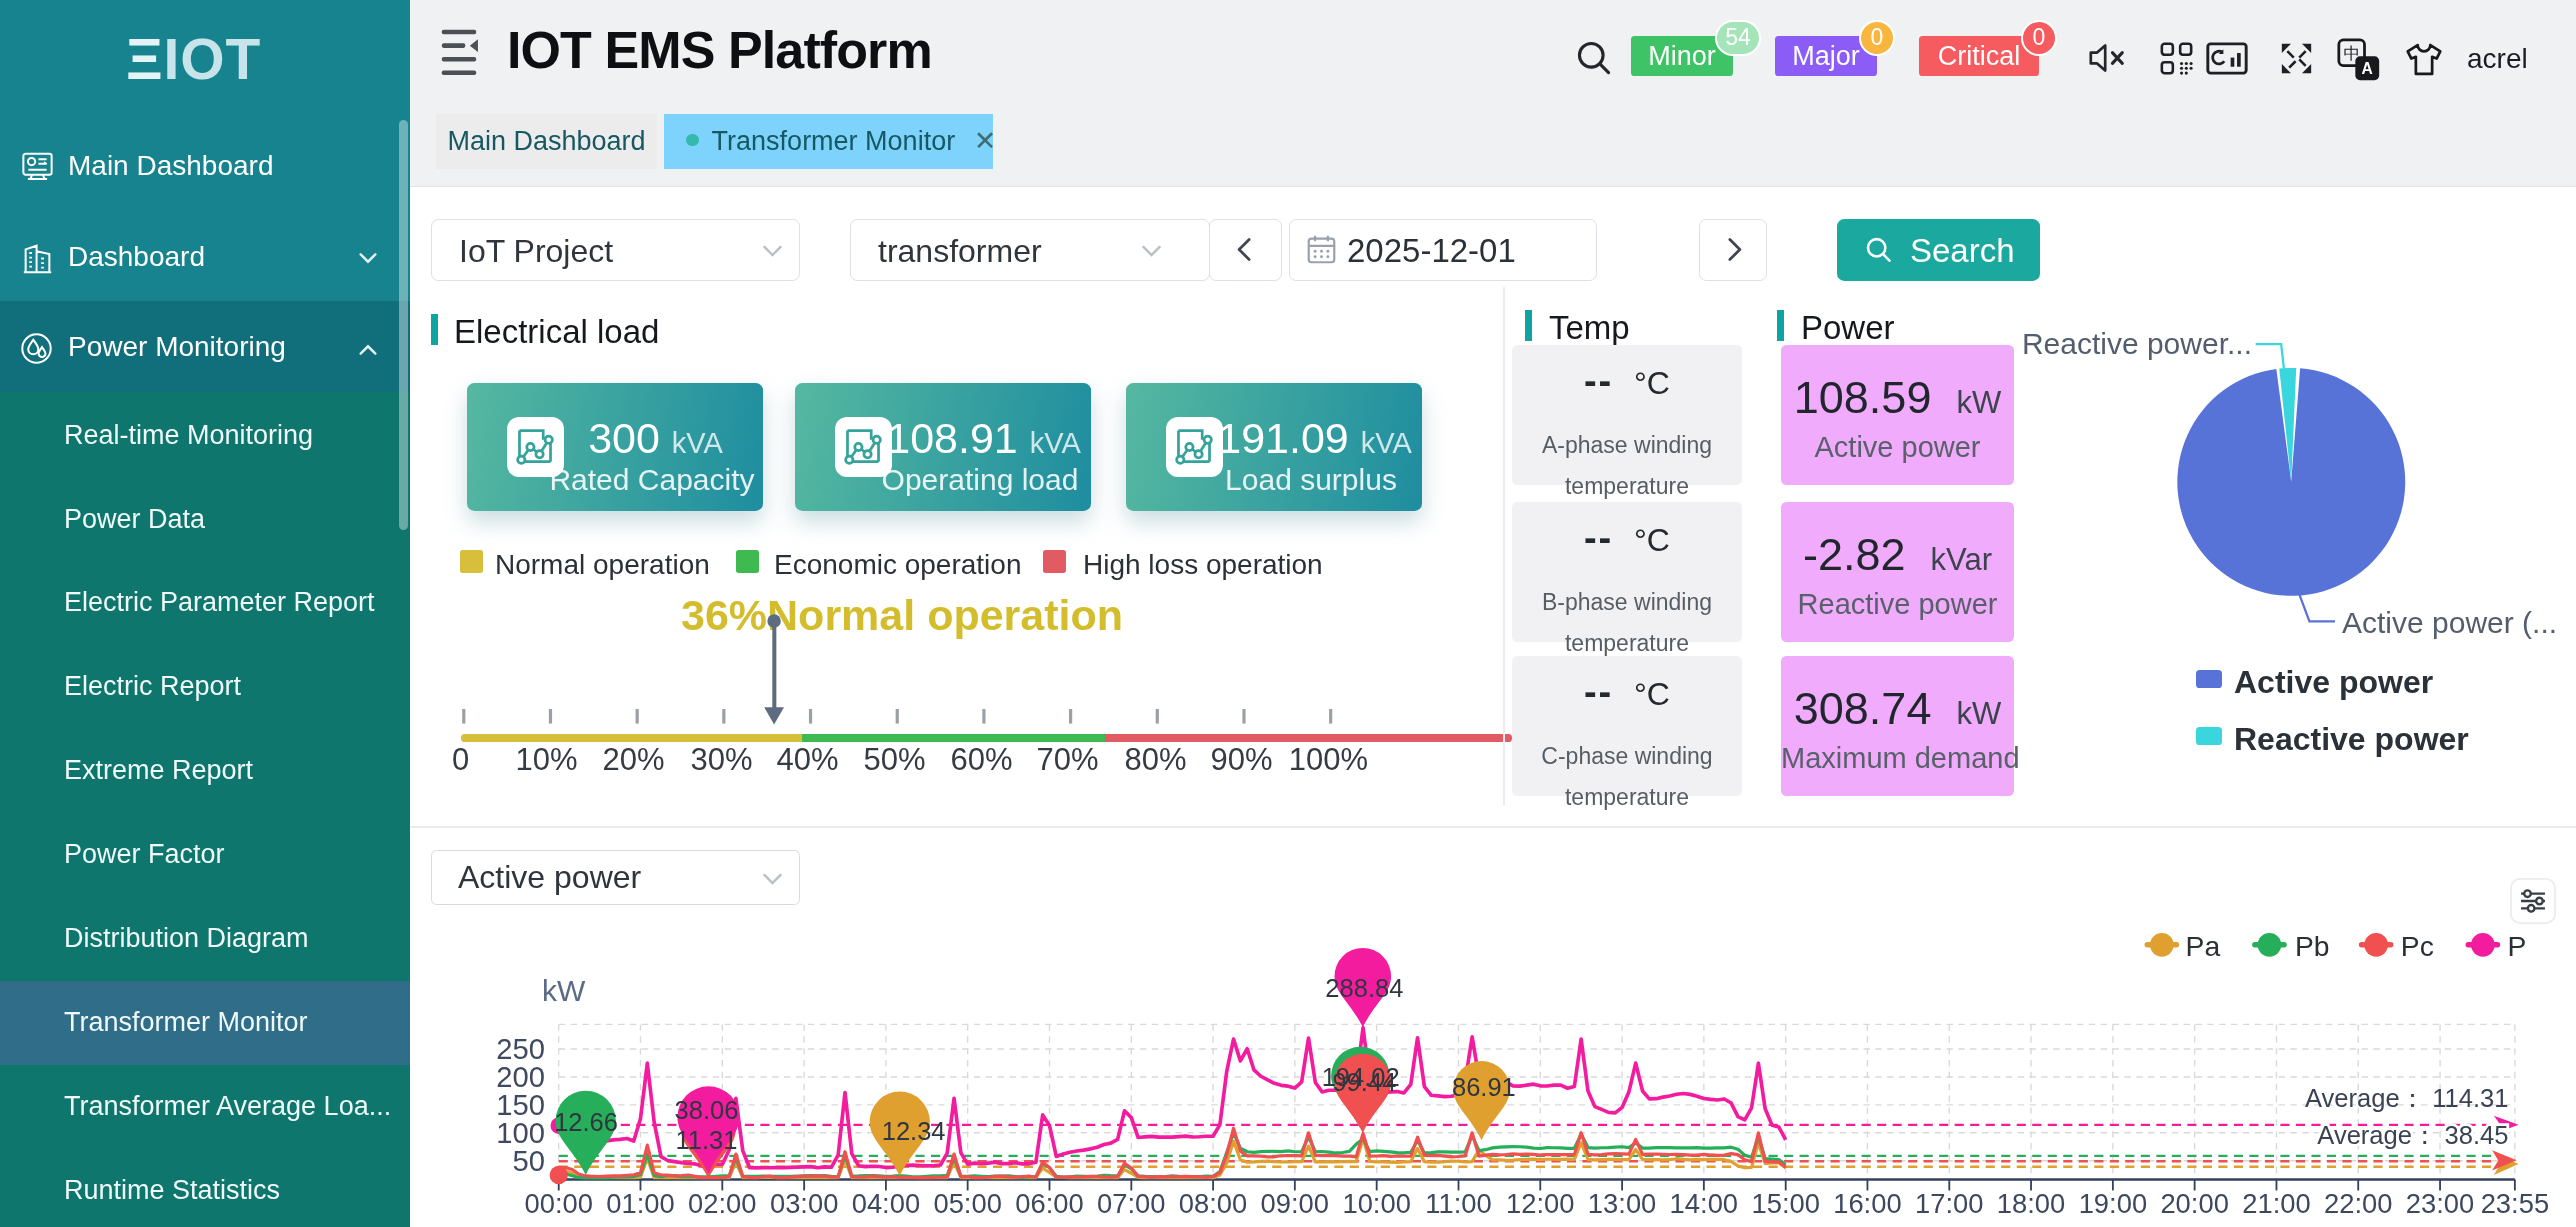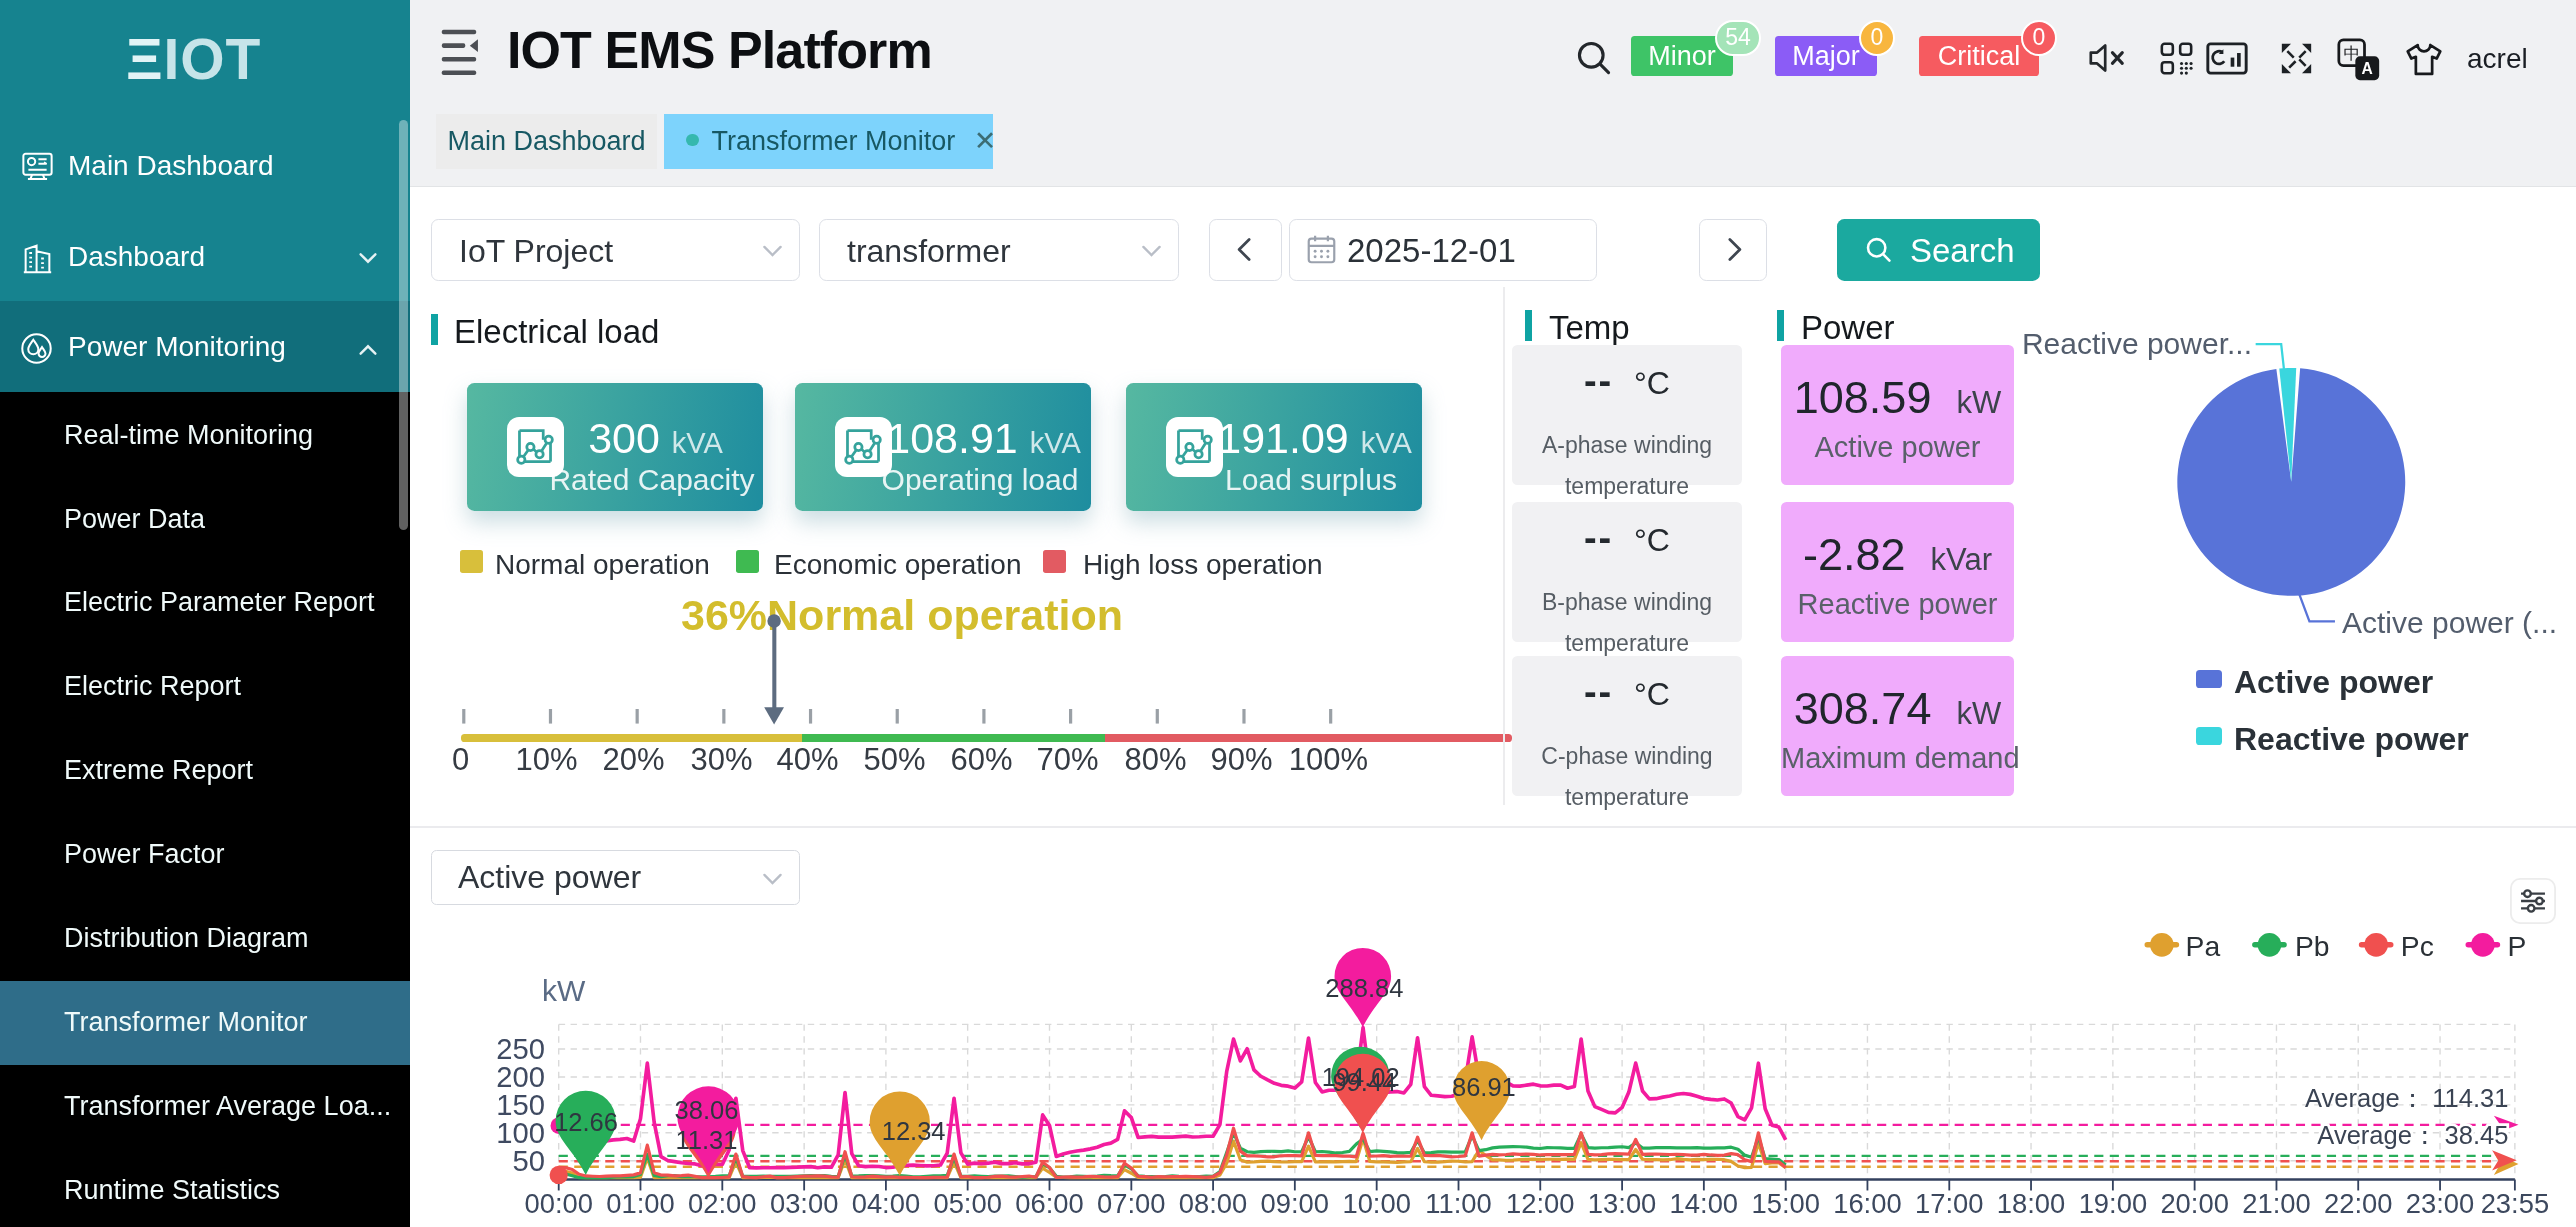--- a/index.html
+++ b/index.html
@@ -1,20 +1,20 @@
 <!DOCTYPE html>
 <html style="font-size:14.6px"><head><meta charset="utf-8">
 <style>
 * { margin:0; padding:0; box-sizing:border-box; }
 html,body { width:2576px; height:1228px; overflow:hidden; background:#fff;
   font-family:"Liberation Sans", sans-serif; }
 .abs { position:absolute; }
 #page { position:relative; width:2576px; height:1228px; }
 
-#side { left:0; top:0; width:410px; height:1228px; background:#000000; }
+#side { left:0; top:0; width:410px; height:1228px; background:#0f766e; }
 #side .top { left:0; top:0; width:410px; height:301px; background:#16838f; }
 #side .pmrow { left:0; top:301px; width:410px; height:91px; background:#116e7b; }
 #side .sel { left:0; top:981px; width:410px; height:84px; background:#2f6d89; }
 .logo { left:126px; top:25.5px; font-size:57px; font-weight:bold; color:#cfe9ec; letter-spacing:0.9px; }
 .mitem { left:68px; font-size:28px; color:#fff; white-space:nowrap; }
 .sitem { left:64px; font-size:27px; color:#f0fafa; white-space:nowrap; }
 .chev { position:absolute; width:24px; height:24px; }
 .sbar { left:399px; top:120px; width:9px; height:410px; background:rgba(255,255,255,.38); border-radius:4.6px; }
 
 #hdr { left:410px; top:0; width:2166px; height:187px; background:#f0f1f3; border-bottom:0.9px solid #e2e4e6; }
@@ -166,21 +166,21 @@
     </svg>
 <div class="abs" style="left:2467px;top:43px;font-size:28px;color:#1a1e24;">acrel</div>
 <div class="abs tab" style="left:436px;width:221px;background:#ececec;text-align:center;">Main Dashboard</div>
 <div class="abs tab" style="left:664px;width:329px;background:#7dd3fc;"><span style="display:inline-block;width:12.8px;height:12.8px;border-radius:6.4px;background:#35b8ae;margin:0 12.8px 3.6px 22px;"></span>Transformer Monitor <span style="color:#3c6d74;font-size:27px;margin-left:11px;">✕</span></div>
     <div class="abs inp" style="left:431px;width:369px;">
       <div class="txt">IoT Project</div>
     </div>
 <svg class="abs" style="left:759px;top:237px" width="27" height="27" viewBox="0 0 30 30">
       <path d="M6 11l9 9 9-9" stroke="#b9bec7" stroke-width="2.6" fill="none" stroke-linecap="round"></path>
     </svg>
-<div class="abs inp" style="left:819px;width:360px;">
+<div class="abs inp" style="left:850px;width:360px;">
       <div class="txt">transformer</div>
     </div>
 <svg class="abs" style="left:1138px;top:237px" width="27" height="27" viewBox="0 0 30 30">
       <path d="M6 11l9 9 9-9" stroke="#b9bec7" stroke-width="2.6" fill="none" stroke-linecap="round"></path>
     </svg>
 <div class="abs btn-sq" style="left:1209px;width:73px;"></div>
 <svg class="abs" style="left:1230px;top:234px" width="31" height="31" viewBox="0 0 34 34">
 <path d="M21 6L10 17l11 11" stroke="#3f4650" stroke-width="3" fill="none" stroke-linecap="round" stroke-linejoin="round"></path>
     </svg>
 <div class="abs inp" style="left:1289px;width:308px;"></div>

